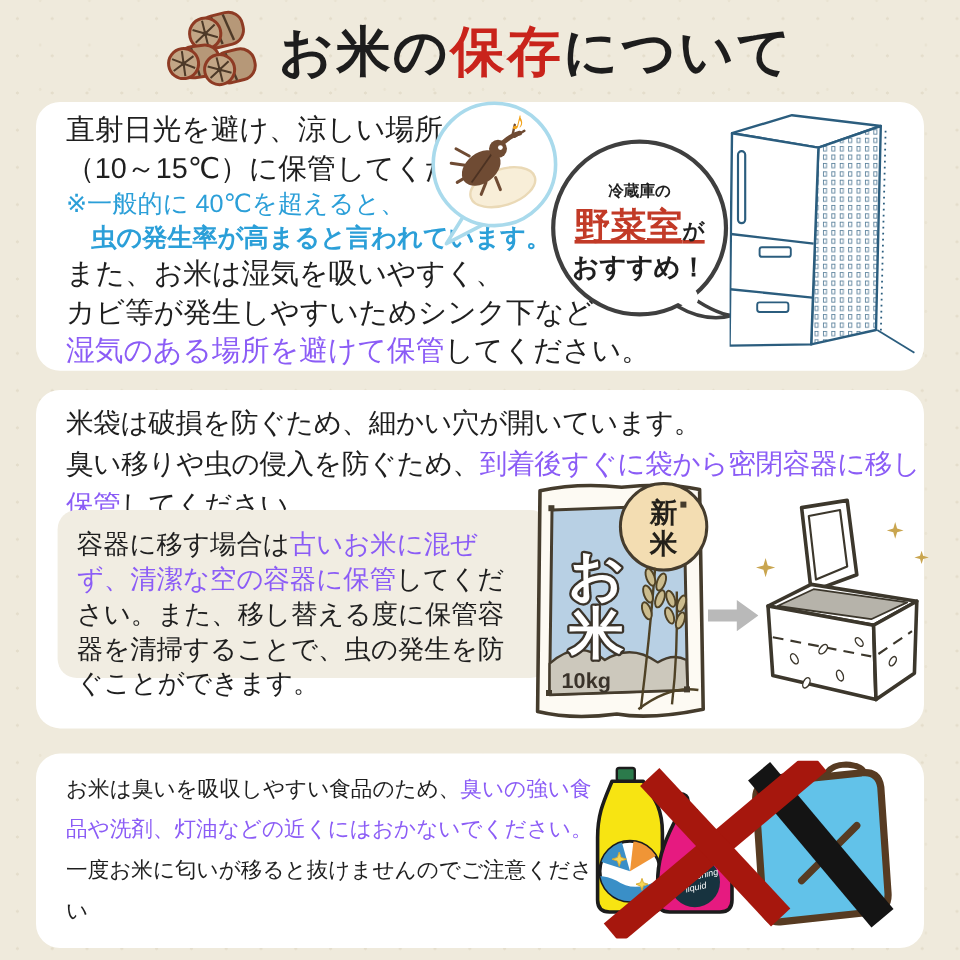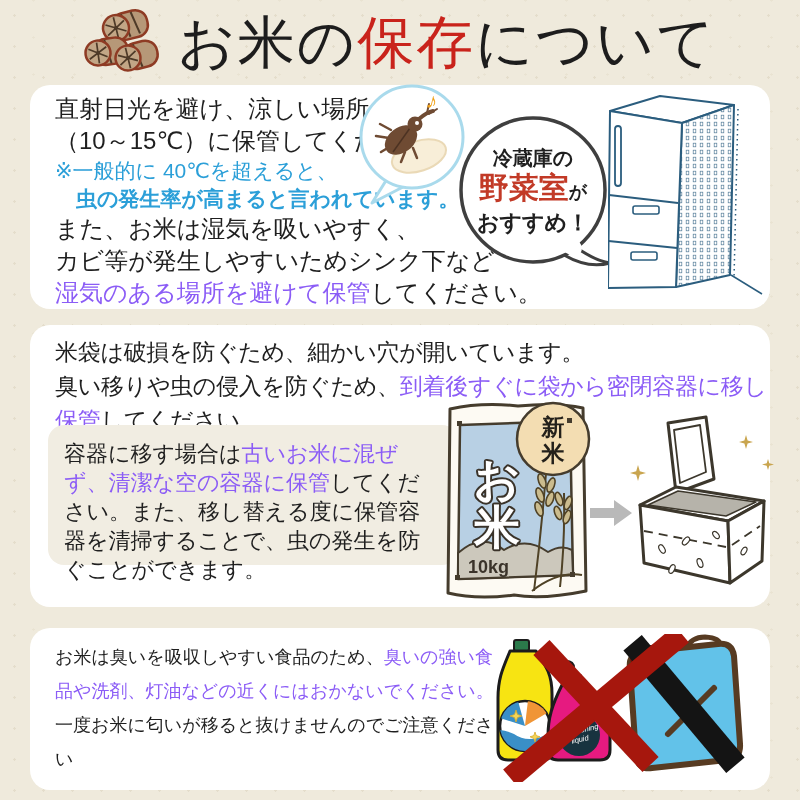--- a/index.html
+++ b/index.html
@@ -9,41 +9,41 @@
     background-image:radial-gradient(#e4ddcb 1px, transparent 1.4px),
                      radial-gradient(#e9e3d2 1px, transparent 1.4px);
     background-size:29px 31px, 41px 37px;
     background-position:0 0, 13px 19px;
     font-family:"Liberation Sans","DejaVu Sans",sans-serif;
     color:#1f1f1f;
   }
   
   .header{position:absolute;top:4px;left:0;right:0;height:78px;
     display:flex;align-items:center;justify-content:center;}
-  .title{font-size:57px;font-weight:normal;letter-spacing:2px;color:#1d1d1d;margin-left:16px;}
+  .title{font-size:45px;font-weight:bold;letter-spacing:2px;color:#1d1d1d;margin-left:16px;}
   .title .red{color:#c9231b;}
   
   .card{position:absolute;left:30px;width:740px;background:#fff;border-radius:20px;}
   .card1{top:85px;height:224px;}
   .card2{top:325px;height:282px;}
   .card3{top:628px;height:162px;}
   
   .c1-text{position:absolute;left:25px;top:8px;}
   .ln{font-size:24px;line-height:32px;white-space:nowrap;}
   .note{font-size:21px;line-height:28px;color:#2b9fd8;white-space:nowrap;}
   .note.indent{padding-left:21px;font-weight:bold;}
   .red{color:#8b5cf6;}
   
   .bubble{position:absolute;left:428px;top:30px;width:156px;height:162px;}
   .bubble svg{position:absolute;left:0;top:0;}
   .bubble-text{position:absolute;left:0;top:0;width:150px;height:152px;
     display:flex;flex-direction:column;align-items:center;justify-content:center;
     font-weight:bold;text-align:center;}
-  .bt1{font-size:20px;line-height:26px;}
-  .bt2{font-size:30px;line-height:34px;color:#c23a27;}
+  .bt1{font-size:13px;line-height:26px;}
+  .bt2{font-size:30px;line-height:34px;color:#c23a27;text-decoration:underline;}
   .bt2 .suffix{font-size:18px;color:#1f1f1f;}
   .bt3{font-size:22px;line-height:28px;}
   
   .c2-para{position:absolute;left:25px;top:10px;width:712px;font-size:23px;line-height:34px;letter-spacing:-0.3px;}
   .c2-box{position:absolute;left:18px;top:100px;width:410px;height:140px;background:#f1ede2;
     border-radius:16px;padding:14px 16px;box-sizing:border-box;font-size:22px;line-height:29px;}
   
   .c3-text{position:absolute;left:25px;top:12px;width:448px;font-size:18px;line-height:34px;}
   .abs{position:absolute;}
 </style>

